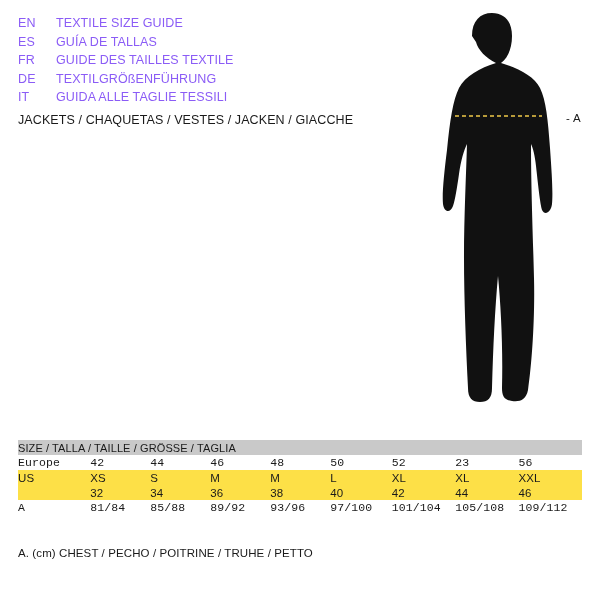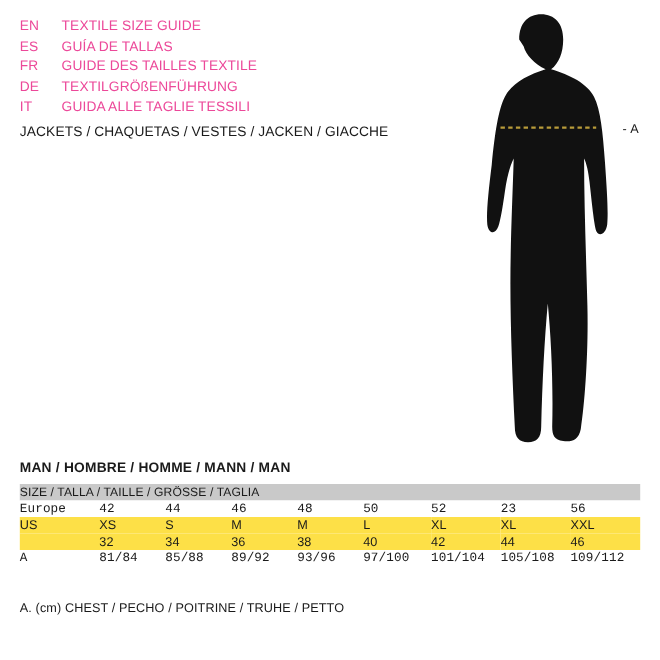--- a/index.html
+++ b/index.html
@@ -28,21 +28,21 @@
     left: 18px;
     top: 14px;
     width: 380px;
   }
   .lang-row {
     display: flex;
     align-items: baseline;
     font-size: 12.5px;
     line-height: 18.5px;
     letter-spacing: 0.1px;
-    color: #ec4899;
+    color: #8b5cf6;
   }
   .lang-code {
     width: 38px;
     flex: 0 0 38px;
   }
   .lang-text {
     flex: 1 1 auto;
   }
 
   
@@ -192,21 +192,20 @@
         C50,112 53,92 59,80
         C65,68 80,60 96,55
         C86,50 78,42 76,34
         Z"></path>
 
       <line x1="55" y1="108" x2="142" y2="108" stroke="#b89b3a" stroke-width="2.2" stroke-dasharray="4 3"></line>
     </svg>
     <div class="measure-label">- A</div>
   </div>
 
-  <div class="man-title">MAN / HOMBRE / HOMME / MANN / MAN</div>
 
   <table class="size-table">
     <tbody>
       <tr class="row-head">
         <td class="c-label" colspan="9">SIZE / TALLA / TAILLE / GRÖSSE / TAGLIA</td>
       </tr>
       <tr class="row-plain">
         <td class="c-label">Europe</td>
         <td class="c-val">42</td>
         <td class="c-val">44</td>

